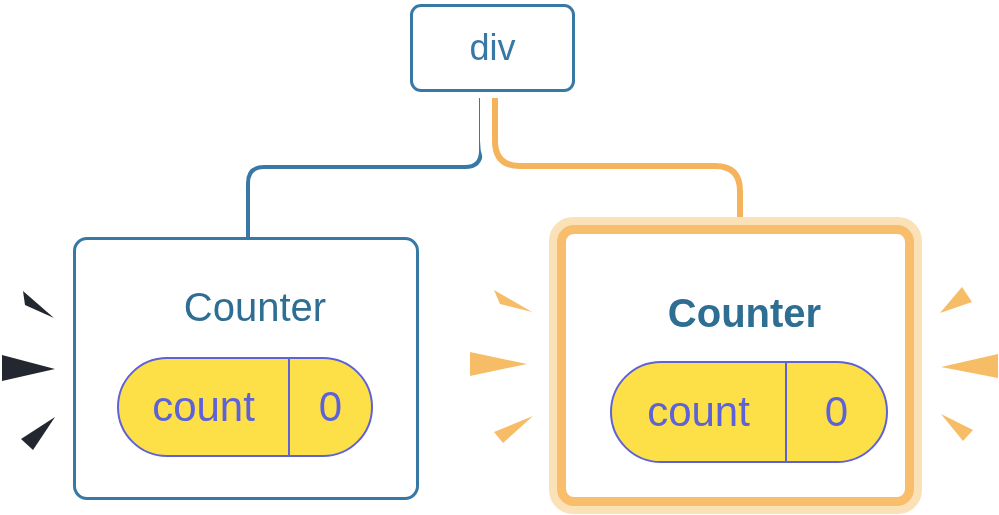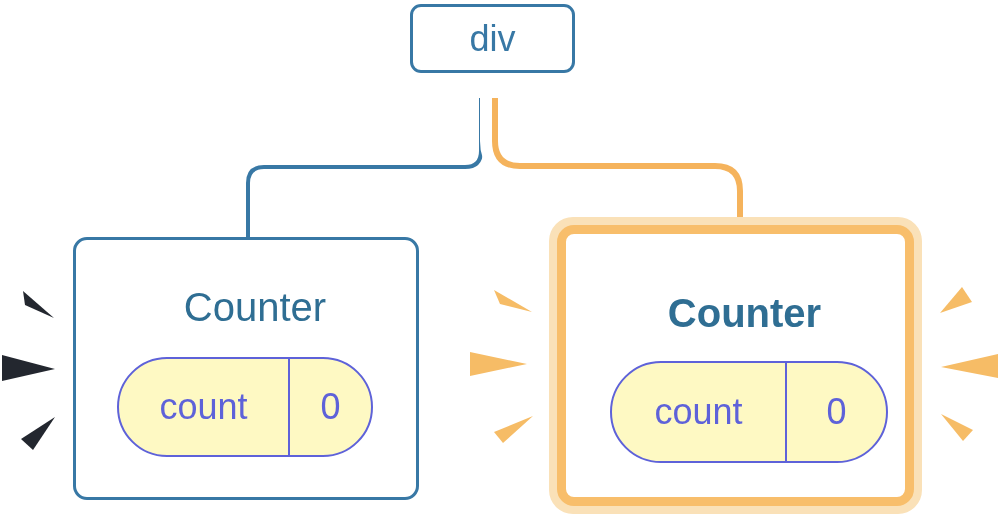--- a/index.html
+++ b/index.html
@@ -5,21 +5,21 @@
   html,body{margin:0;padding:0;background:#fff;}
   #stage{
     position:relative;width:999px;height:515px;overflow:hidden;
     background:var(--bg,#fff);
     font-family:"Liberation Sans", sans-serif;
   }
   #connector-layer{position:absolute;left:0;top:0;width:999px;height:515px;}
 
   
   .div-node{
-    position:absolute;left:410px;top:4px;width:165px;height:69px;
+    position:absolute;left:410px;top:4px;width:165px;height:88px;
     background:#fff;border:3.5px solid var(--blue,#3878A5);border-radius:11px;
     box-sizing:border-box;display:flex;align-items:center;justify-content:center;
     font-size:36px;font-weight:500;color:var(--blue,#3878A5);
   }
 
   
   .card-left{
     position:absolute;left:73px;top:237px;width:346px;height:263px;
     background:#fff;border:3px solid var(--blue,#3878A5);border-radius:14px;
     box-sizing:border-box;
@@ -37,22 +37,22 @@
   }
   .card-right-inner{
     width:100%;height:100%;box-sizing:border-box;background:#fff;
     border:9px solid var(--ring,#F8BE6B);border-radius:17px;position:relative;
   }
   .card-right .card-title{font-weight:700;top:58px;}
 
   
   .state-pill{
     position:absolute;display:flex;box-sizing:border-box;
-    border:2px solid var(--indigo,#5E62D9);border-radius:60px;background:#fef9c3;
-    color:var(--indigo,#5E62D9);font-size:36px;overflow:hidden;
+    border:2px solid var(--indigo,#5E62D9);border-radius:60px;background:#fde047;
+    color:var(--indigo,#5E62D9);font-size:42px;overflow:hidden;
   }
   .card-left .state-pill{left:41px;top:117px;width:256px;height:100px;}
   .card-right .state-pill{left:44px;top:127px;width:278px;height:102px;}
   .pill-key{
     flex:0 0 auto;display:flex;align-items:center;justify-content:center;
     border-right:2px solid var(--indigo,#5E62D9);box-sizing:border-box;
   }
   .card-left .pill-key{width:171px;}
   .card-right .pill-key{width:175px;}
   .pill-value{flex:1 1 auto;display:flex;align-items:center;justify-content:center;}

